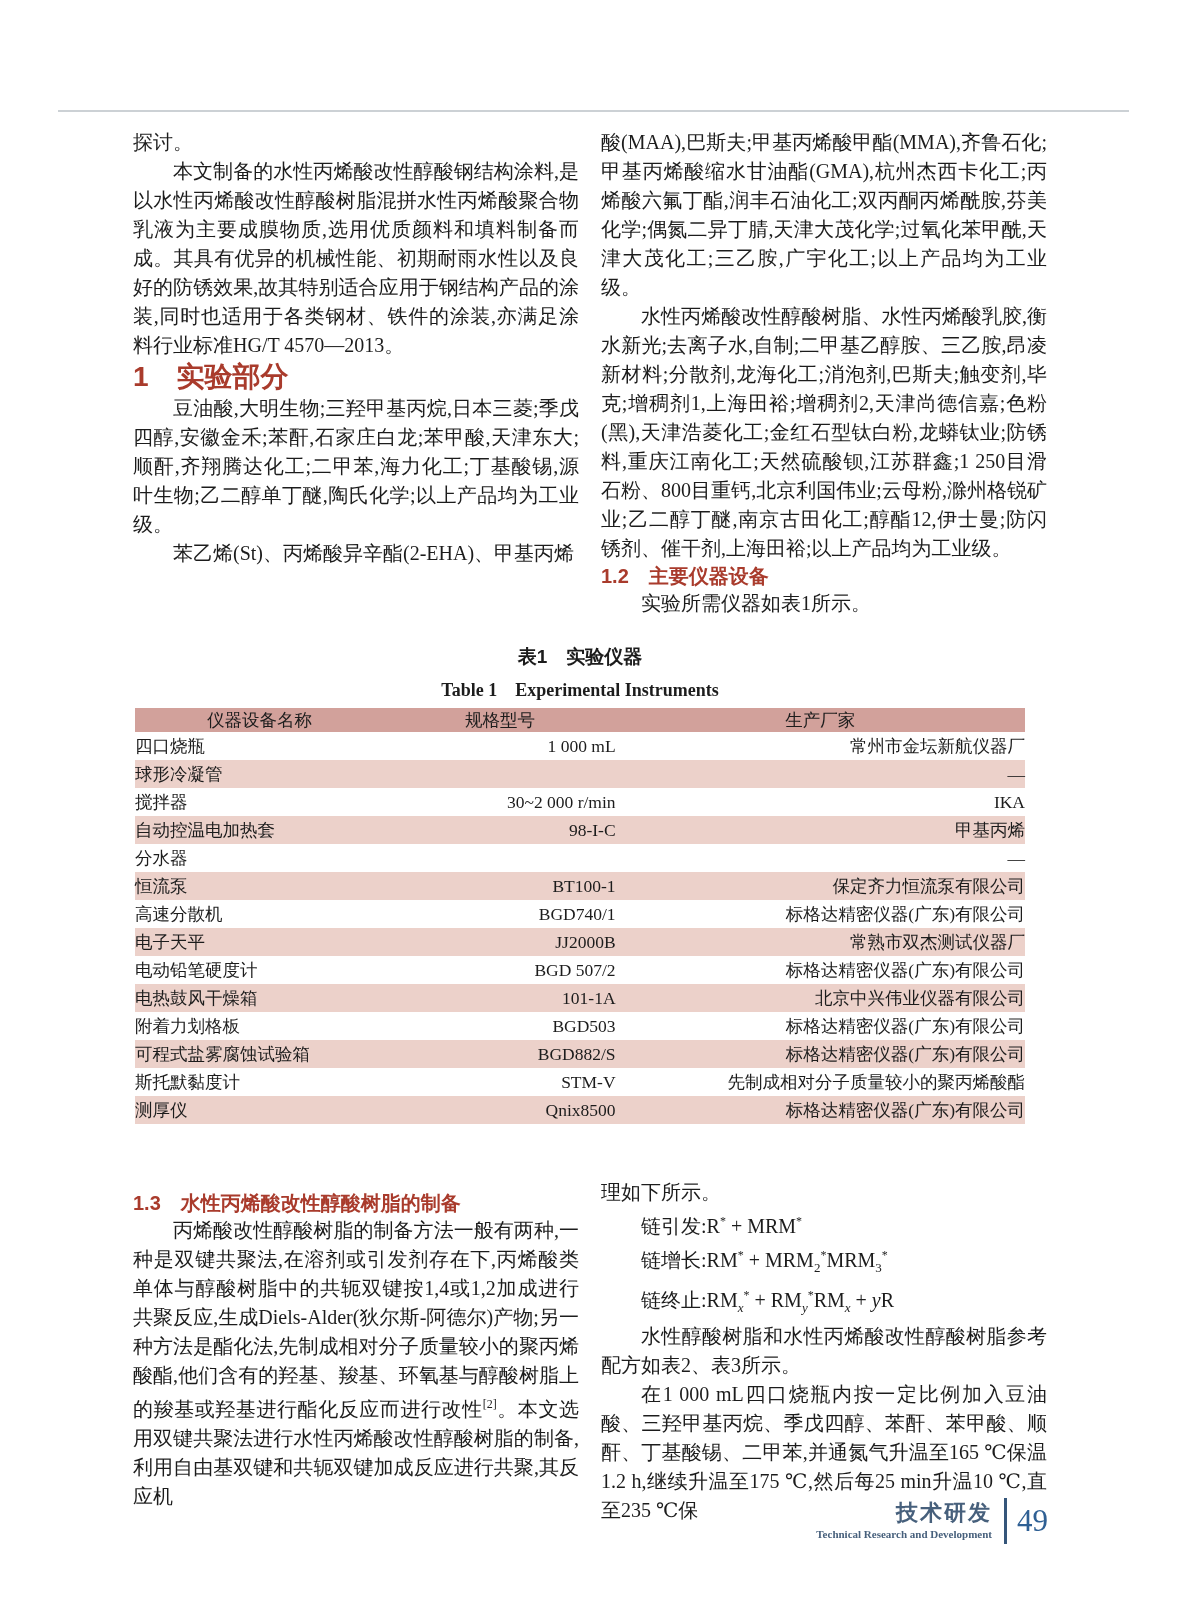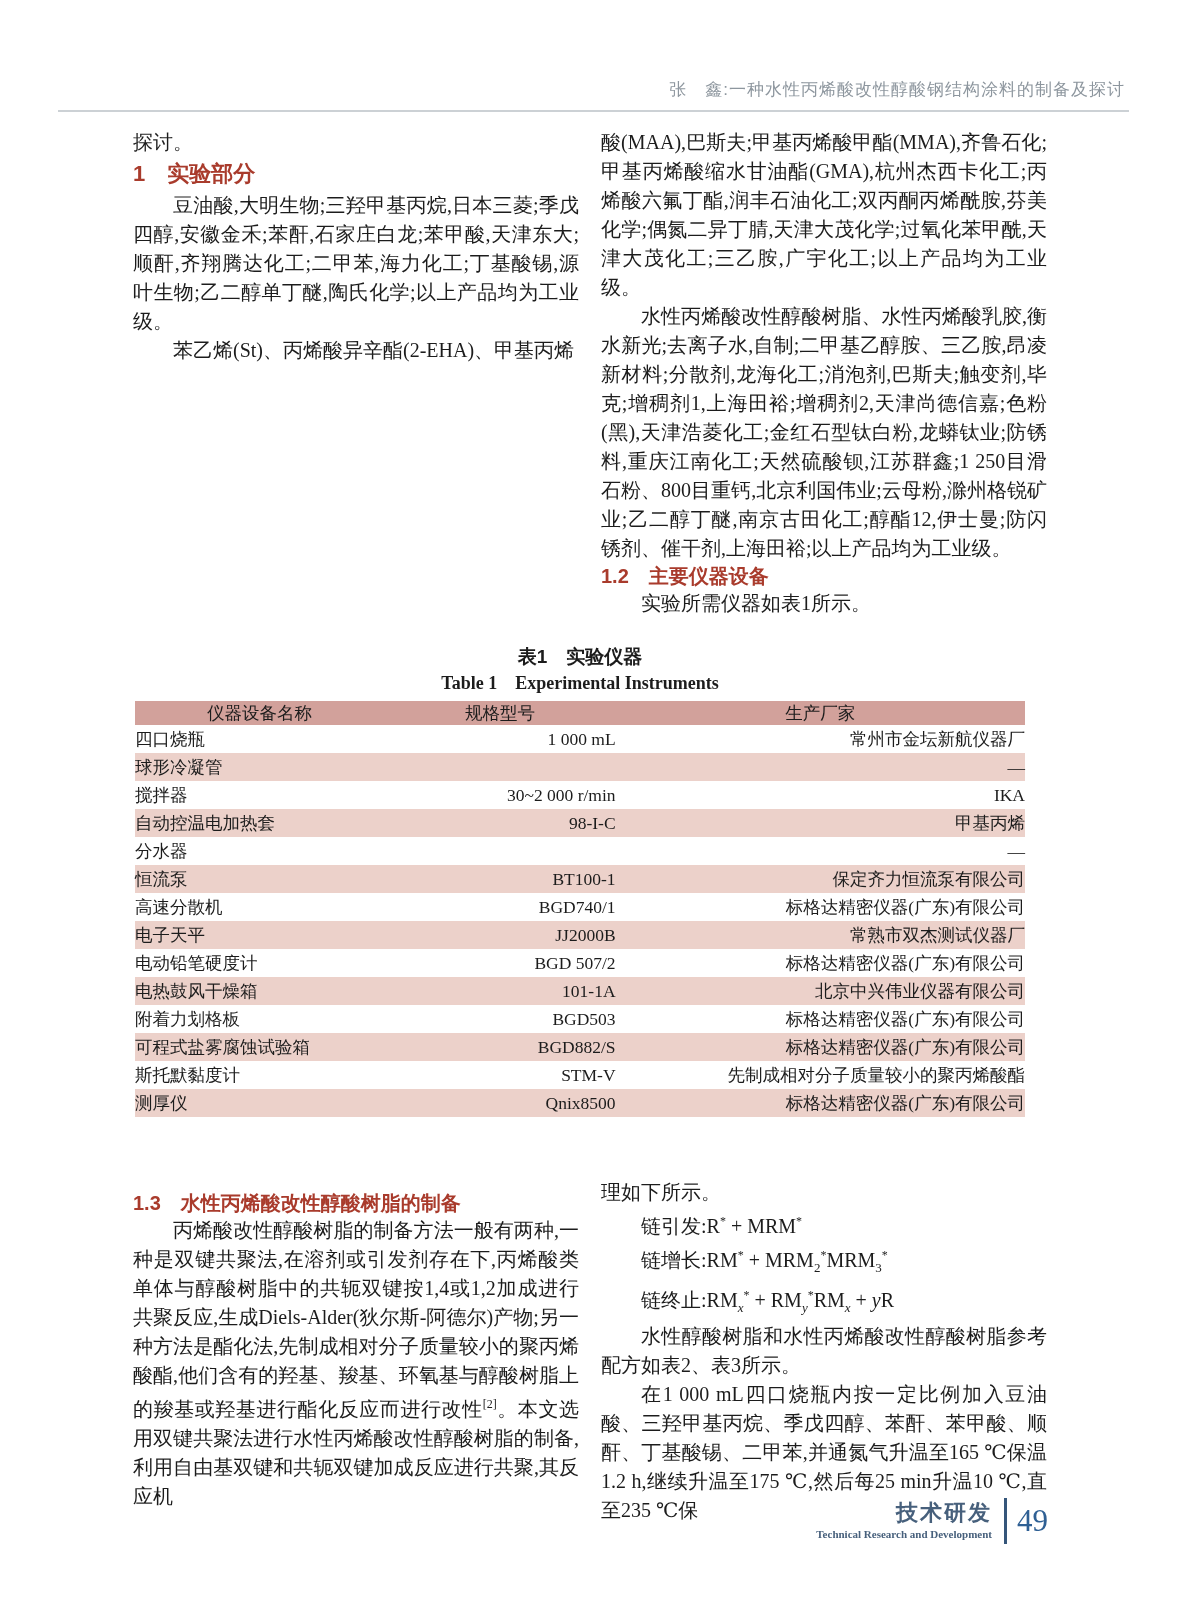--- a/index.html
+++ b/index.html
@@ -27,37 +27,37 @@
   }
   .col p { margin:0; }
   .indent { text-indent:2em; }
   #col-left-top  { left:133px; top:128px; }
   #col-right-top { left:601px; top:128px; }
   #col-left-bottom  { left:133px; top:1178px; }
   #col-right-bottom { left:601px; top:1178px; }
   .h1 {
     font-family:"Liberation Sans","DejaVu Sans",sans-serif;
     color:var(--accent_red,#a93b2c); font-weight:bold;
-    font-size:22px; line-height:34px; margin:14px 0 0 0; white-space:pre-wrap;
+    font-size:28px; line-height:34px; margin:14px 0 0 0; white-space:pre-wrap;
   }
   .h2 {
     font-family:"Liberation Sans","DejaVu Sans",sans-serif;
     color:var(--accent_red,#a93b2c); font-weight:bold;
     font-size:20px; line-height:26px; margin:10px 0 4px 0; white-space:pre-wrap;
   }
   .cite { font-size:12px; }
   
   #table-block { position:absolute; left:135px; top:645px; width:890px; }
   .cap-zh {
     text-align:center; font-weight:bold; font-size:19px; line-height:24px;
     font-family:"Liberation Sans","DejaVu Sans",sans-serif; white-space:pre-wrap;
   }
   .cap-en {
     text-align:center; font-weight:bold; font-size:18px; line-height:22px;
-    margin-top:3px; white-space:pre-wrap;
+    margin-top:10px; white-space:pre-wrap;
   }
   table.instruments {
     width:100%; border-collapse:collapse; margin-top:7px;
     font-size:17.5px; table-layout:fixed;
   }
   table.instruments th {
     background:var(--table_header_bg,#d2a19b);
     font-weight:normal; height:15px; text-align:center; padding:0;
   }
   table.instruments td { height:28px; padding:0; }
@@ -87,25 +87,25 @@
   }
   .f-num {
     font-size:31px; color:var(--page_number_blue,#2f6094); line-height:46px;
   }
 </style>
 </head>
 <body>
 
 <div class="page" style="--accent_red: #a93b2c; --header_gray: #8d969e; --rule_gray: #ccd1d5; --table_header_bg: #d2a19b; --table_alt_bg: #ecd1ca; --footer_blue: #47607c; --footer_bar_blue: #35567a; --page_number_blue: #2f6094;">
 
-  <div class="running-head">张　鑫:一种水性丙烯酸改性醇酸钢结构涂料的制备及探讨</div>
   <div class="head-rule"></div>
 
   <div class="col" id="col-left-top">
     <p>探讨。</p>
+    <p class="indent">本文制备的水性丙烯酸改性醇酸钢结构涂料,是以水性丙烯酸改性醇酸树脂混拼水性丙烯酸聚合物乳液为主要成膜物质,选用优质颜料和填料制备而成。其具有优异的机械性能、初期耐雨水性以及良好的防锈效果,故其特别适合应用于钢结构产品的涂装,同时也适用于各类钢材、铁件的涂装,亦满足涂料行业标准HG/T 4570—2013。</p>
     <p class="h1">1　实验部分</p>
     <p class="indent">豆油酸,大明生物;三羟甲基丙烷,日本三菱;季戊四醇,安徽金禾;苯酐,石家庄白龙;苯甲酸,天津东大;顺酐,齐翔腾达化工;二甲苯,海力化工;丁基酸锡,源叶生物;乙二醇单丁醚,陶氏化学;以上产品均为工业级。</p>
     <p class="indent">苯乙烯(St)、丙烯酸异辛酯(2-EHA)、甲基丙烯</p>
   </div>
 
   <div class="col" id="col-right-top">
     <p>酸(MAA),巴斯夫;甲基丙烯酸甲酯(MMA),齐鲁石化;甲基丙烯酸缩水甘油酯(GMA),杭州杰西卡化工;丙烯酸六氟丁酯,润丰石油化工;双丙酮丙烯酰胺,芬美化学;偶氮二异丁腈,天津大茂化学;过氧化苯甲酰,天津大茂化工;三乙胺,广宇化工;以上产品均为工业级。</p>
     <p class="indent">水性丙烯酸改性醇酸树脂、水性丙烯酸乳胶,衡水新光;去离子水,自制;二甲基乙醇胺、三乙胺,昂凌新材料;分散剂,龙海化工;消泡剂,巴斯夫;触变剂,毕克;增稠剂1,上海田裕;增稠剂2,天津尚德信嘉;色粉(黑),天津浩菱化工;金红石型钛白粉,龙蟒钛业;防锈料,重庆江南化工;天然硫酸钡,江苏群鑫;1 250目滑石粉、800目重钙,北京利国伟业;云母粉,滁州格锐矿业;乙二醇丁醚,南京古田化工;醇酯12,伊士曼;防闪锈剂、催干剂,上海田裕;以上产品均为工业级。</p>
     <p class="h2">1.2　主要仪器设备</p>
     <p class="indent">实验所需仪器如表1所示。</p>

